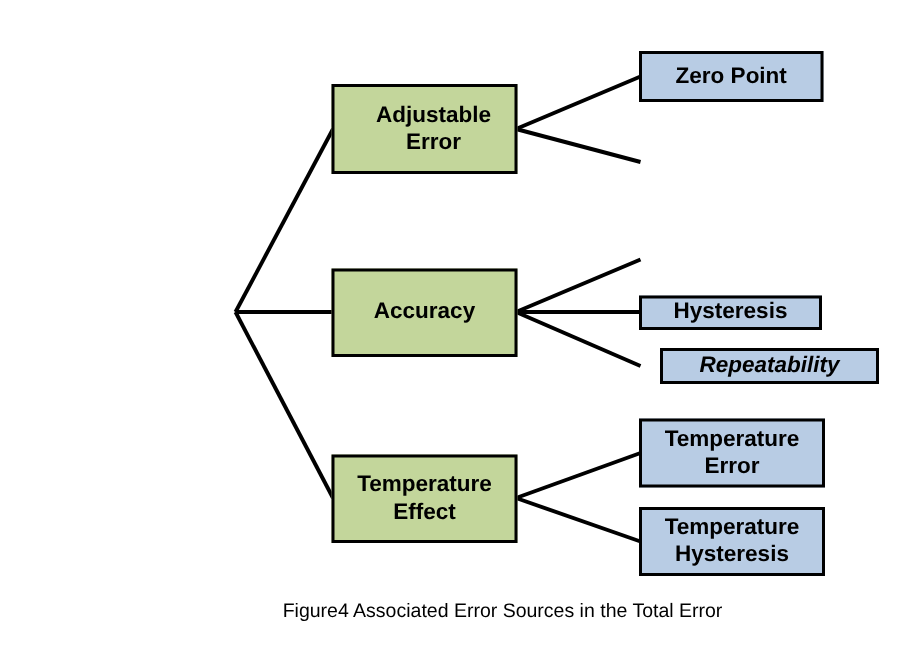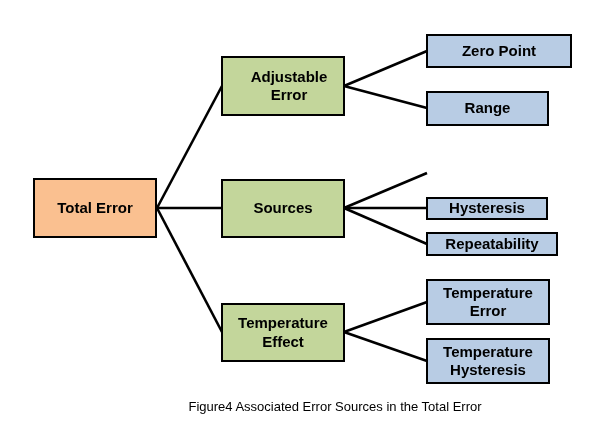--- a/index.html
+++ b/index.html
@@ -74,38 +74,36 @@
     <line x1="157" y1="208" x2="222" y2="332"></line>
     <line x1="344" y1="86" x2="427" y2="51"></line>
     <line x1="344" y1="86" x2="427" y2="108"></line>
     <line x1="344" y1="208" x2="427" y2="173"></line>
     <line x1="344" y1="208" x2="427" y2="208"></line>
     <line x1="344" y1="208" x2="427" y2="244"></line>
     <line x1="344" y1="332" x2="427" y2="302"></line>
     <line x1="344" y1="332" x2="427" y2="361"></line>
   </svg>
 
-  <div class="node root" style="left:33px; top:178px; width:124px; height:60px;">Total Error</div>
 
   <div class="node branch" style="left:221px; top:56px; width:124px; height:60px;padding-left:12px;">Adjustable
 Error</div>
 
-  <div class="node branch" style="left:221px; top:179px; width:124px; height:59px;">Sources</div>
+  <div class="node branch" style="left:221px; top:179px; width:124px; height:59px;">Accuracy</div>
 
   <div class="node branch" style="left:221px; top:303px; width:124px; height:59px;">Temperature
 Effect</div>
 
-  <div class="node leaf" style="left:426px; top:34px; width:146px; height:34px;text-align:center;">Zero Point</div>
+  <div class="node leaf" style="left:426px; top:34px; width:123px; height:34px;text-align:center;">Zero Point</div>
 
-  <div class="node leaf" style="left:426px; top:91px; width:123px; height:35px;">Range</div>
 
 
   <div class="node leaf" style="left:426px; top:197px; width:122px; height:23px;">Hysteresis</div>
 
-  <div class="node leaf" style="left:426px; top:232px; width:132px; height:24px;">Repeatability</div>
+  <div class="node leaf" style="left:440px; top:232px; width:146px; height:24px;font-style:italic;">Repeatability</div>
 
   <div class="node leaf" style="left:426px; top:279px; width:124px; height:46px;">Temperature
 Error</div>
 
   <div class="node leaf" style="left:426px; top:338px; width:124px; height:46px;">Temperature
 Hysteresis</div>
 
   <div class="caption">Figure4 Associated Error Sources in the Total Error</div>
 
 </div>

